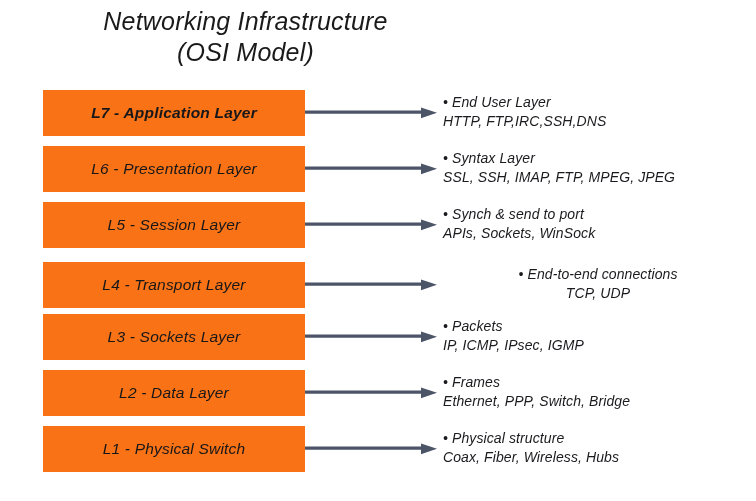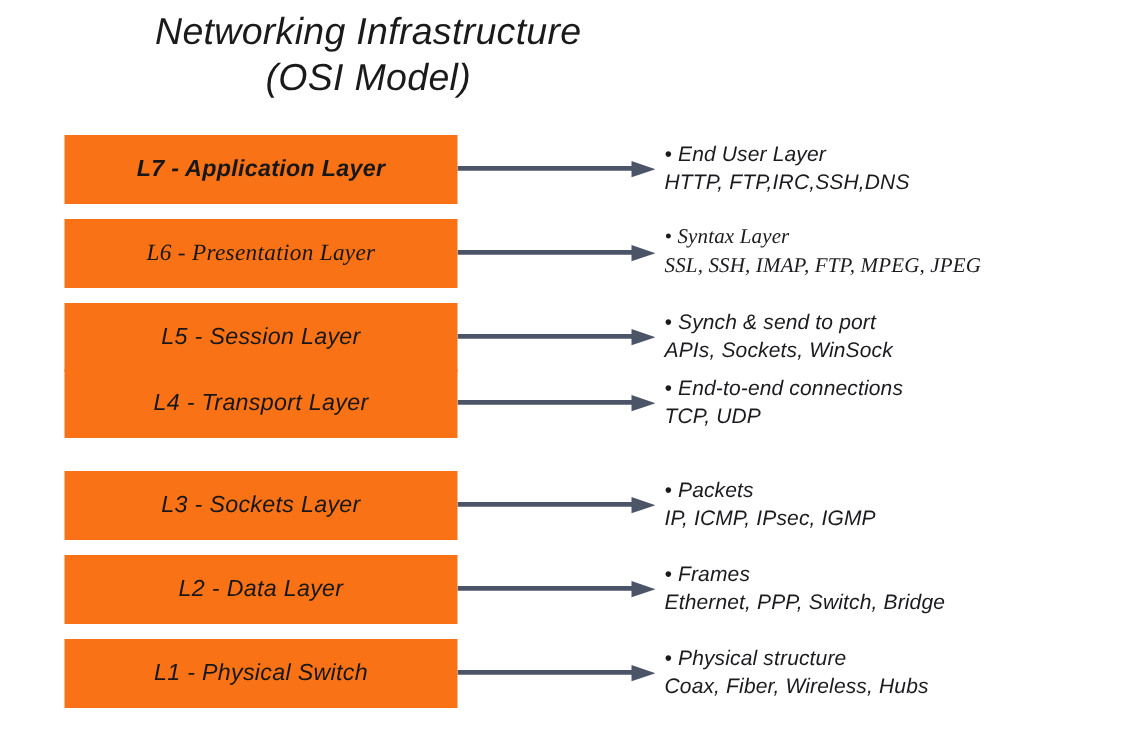--- a/index.html
+++ b/index.html
@@ -129,21 +129,21 @@
         <svg width="132" height="12" viewBox="0 0 132 12">
           <path d="M0 5.2 H118" stroke="#4c5568" stroke-width="3.2" fill="none"></path>
           <path d="M116 0.4 L132 5.8 L116 11.2 Z" fill="#4c5568"></path>
         </svg>
       </div>
       <div class="desc">
         <div class="desc-line primary">• End User Layer</div>
         <div class="desc-line secondary">HTTP, FTP,IRC,SSH,DNS</div>
       </div>
     </div>
-    <div class="layer-row" style="top: 56px; font-family: Liberation Serif, serif;">
+    <div class="layer-row" style="top: 56px;">
       <div class="layer-box">
         <span class="layer-label">L6 - Presentation Layer</span>
       </div>
       <div class="arrow">
         <svg width="132" height="12" viewBox="0 0 132 12">
           <path d="M0 5.2 H118" stroke="#4c5568" stroke-width="3.2" fill="none"></path>
           <path d="M116 0.4 L132 5.8 L116 11.2 Z" fill="#4c5568"></path>
         </svg>
       </div>
       <div class="desc">
@@ -159,21 +159,21 @@
         <svg width="132" height="12" viewBox="0 0 132 12">
           <path d="M0 5.2 H118" stroke="#4c5568" stroke-width="3.2" fill="none"></path>
           <path d="M116 0.4 L132 5.8 L116 11.2 Z" fill="#4c5568"></path>
         </svg>
       </div>
       <div class="desc">
         <div class="desc-line primary">• Synch &amp; send to port</div>
         <div class="desc-line secondary">APIs, Sockets, WinSock</div>
       </div>
     </div>
-    <div class="layer-row" style="top: 156px;">
+    <div class="layer-row" style="top: 172px; text-align: center;">
       <div class="layer-box">
         <span class="layer-label">L4 - Transport Layer</span>
       </div>
       <div class="arrow">
         <svg width="132" height="12" viewBox="0 0 132 12">
           <path d="M0 5.2 H118" stroke="#4c5568" stroke-width="3.2" fill="none"></path>
           <path d="M116 0.4 L132 5.8 L116 11.2 Z" fill="#4c5568"></path>
         </svg>
       </div>
       <div class="desc">

